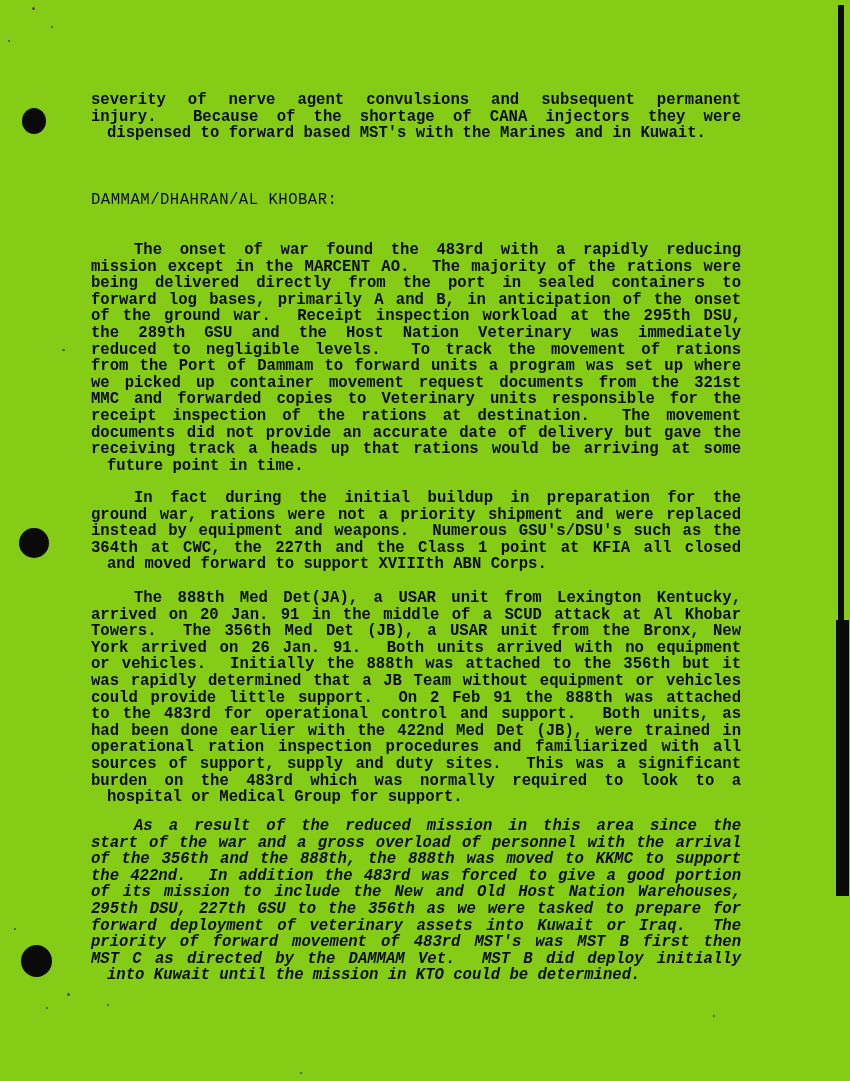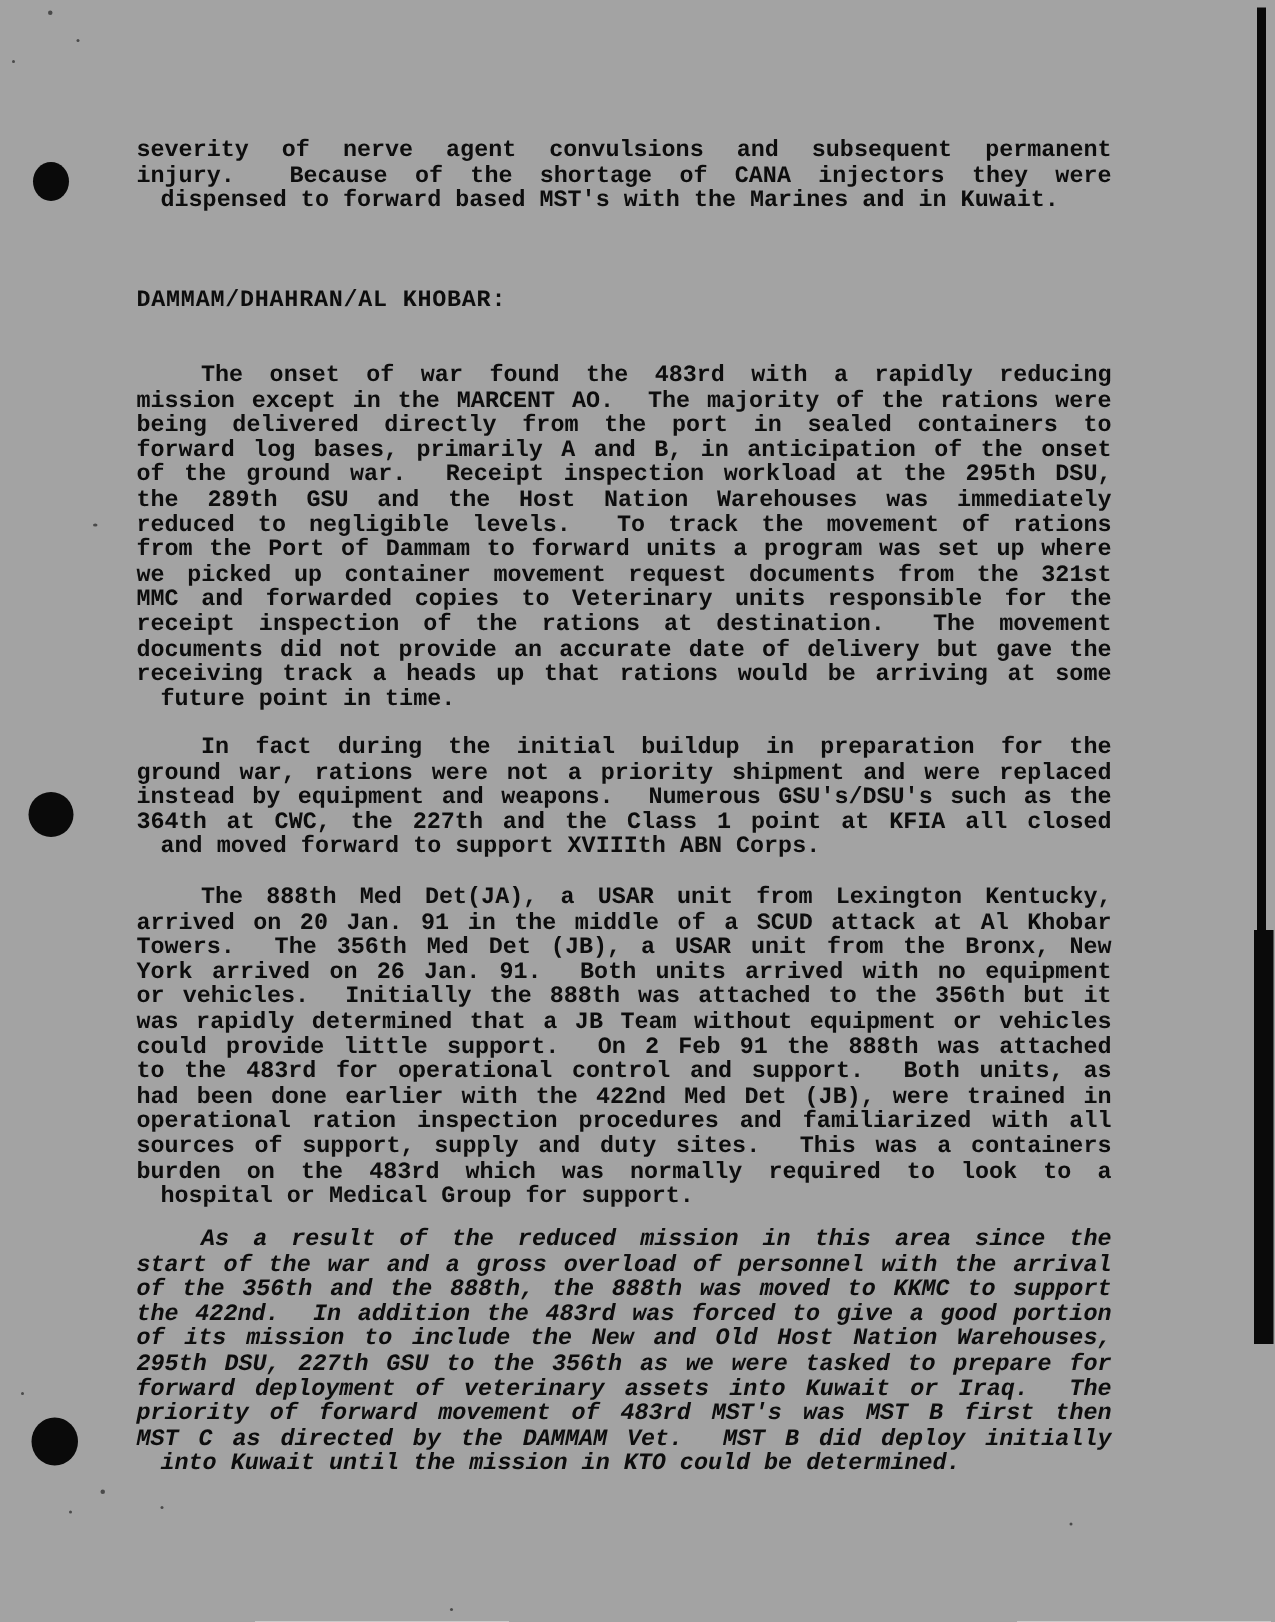--- a/index.html
+++ b/index.html
@@ -36,21 +36,21 @@
   }
   .para.indent .line:first-child {
     text-indent: 43px;
   }
   .heading {
     position: absolute;
     left: 91px;
     margin: 0;
     font-size: 15.6px;
     line-height: 16.6px;
-    font-weight: 700;
+    font-weight: 400;
     letter-spacing: 0.5px;
   }
   .hole-punch {
     position: absolute;
     background: #0a0a0a;
     border-radius: 50%;
   }
   .hp1 { left: 22px; top: 108px; width: 24px; height: 26px; }
   .hp2 { left: 19px; top: 528px; width: 30px; height: 30px; }
   .hp3 { left: 21px; top: 945px; width: 31px; height: 32px; }
@@ -62,21 +62,21 @@
   .scan-bar-bottom { left: 836px; top: 620px; width: 13px; height: 276px; }
   .speck {
     position: absolute;
     background: #4a4a4a;
     border-radius: 50%;
   }
 </style>
 </head>
 <body>
 
-<div class="page" style="background: #a3a3a3; color: rgb(13, 13, 13);">
+<div class="page" style="background: #84cc16; color: rgb(13, 13, 13);">
 
   <div class="hole-punch hp1"></div>
   <div class="hole-punch hp2"></div>
   <div class="hole-punch hp3"></div>
 
   <div class="scan-bar scan-bar-top"></div>
   <div class="scan-bar scan-bar-bottom"></div>
 
   <div class="speck" style="left:32px; top:7px; width:3px; height:3px;"></div>
   <div class="speck" style="left:51px; top:26px; width:2px; height:2px;"></div>
@@ -96,21 +96,21 @@
     </div>
 
   <h2 class="heading" style="top:192px;">DAMMAM/DHAHRAN/AL KHOBAR:</h2>
 
   <div class="textblock para indent" style="top:242px;">
       <div class="line">The onset of war found the 483rd with a rapidly reducing</div>
       <div class="line">mission except in the MARCENT AO.  The majority of the rations were</div>
       <div class="line">being delivered directly from the port in sealed containers to</div>
       <div class="line">forward log bases, primarily A and B, in anticipation of the onset</div>
       <div class="line">of the ground war.  Receipt inspection workload at the 295th DSU,</div>
-      <div class="line">the 289th GSU and the Host Nation Warehouses was immediately</div>
+      <div class="line">the 289th GSU and the Host Nation Veterinary was immediately</div>
       <div class="line">reduced to negligible levels.  To track the movement of rations</div>
       <div class="line">from the Port of Dammam to forward units a program was set up where</div>
       <div class="line">we picked up container movement request documents from the 321st</div>
       <div class="line">MMC and forwarded copies to Veterinary units responsible for the</div>
       <div class="line">receipt inspection of the rations at destination.  The movement</div>
       <div class="line">documents did not provide an accurate date of delivery but gave the</div>
       <div class="line">receiving track a heads up that rations would be arriving at some</div>
       <div class="line">future point in time.</div>
     </div>
 
@@ -126,21 +126,21 @@
       <div class="line">The 888th Med Det(JA), a USAR unit from Lexington Kentucky,</div>
       <div class="line">arrived on 20 Jan. 91 in the middle of a SCUD attack at Al Khobar</div>
       <div class="line">Towers.  The 356th Med Det (JB), a USAR unit from the Bronx, New</div>
       <div class="line">York arrived on 26 Jan. 91.  Both units arrived with no equipment</div>
       <div class="line">or vehicles.  Initially the 888th was attached to the 356th but it</div>
       <div class="line">was rapidly determined that a JB Team without equipment or vehicles</div>
       <div class="line">could provide little support.  On 2 Feb 91 the 888th was attached</div>
       <div class="line">to the 483rd for operational control and support.  Both units, as</div>
       <div class="line">had been done earlier with the 422nd Med Det (JB), were trained in</div>
       <div class="line">operational ration inspection procedures and familiarized with all</div>
-      <div class="line">sources of support, supply and duty sites.  This was a containers</div>
+      <div class="line">sources of support, supply and duty sites.  This was a significant</div>
       <div class="line">burden on the 483rd which was normally required to look to a</div>
       <div class="line">hospital or Medical Group for support.</div>
     </div>
 
   <div class="textblock para indent" style="top:818px;font-style:italic;">
       <div class="line">As a result of the reduced mission in this area since the</div>
       <div class="line">start of the war and a gross overload of personnel with the arrival</div>
       <div class="line">of the 356th and the 888th, the 888th was moved to KKMC to support</div>
       <div class="line">the 422nd.  In addition the 483rd was forced to give a good portion</div>
       <div class="line">of its mission to include the New and Old Host Nation Warehouses,</div>

